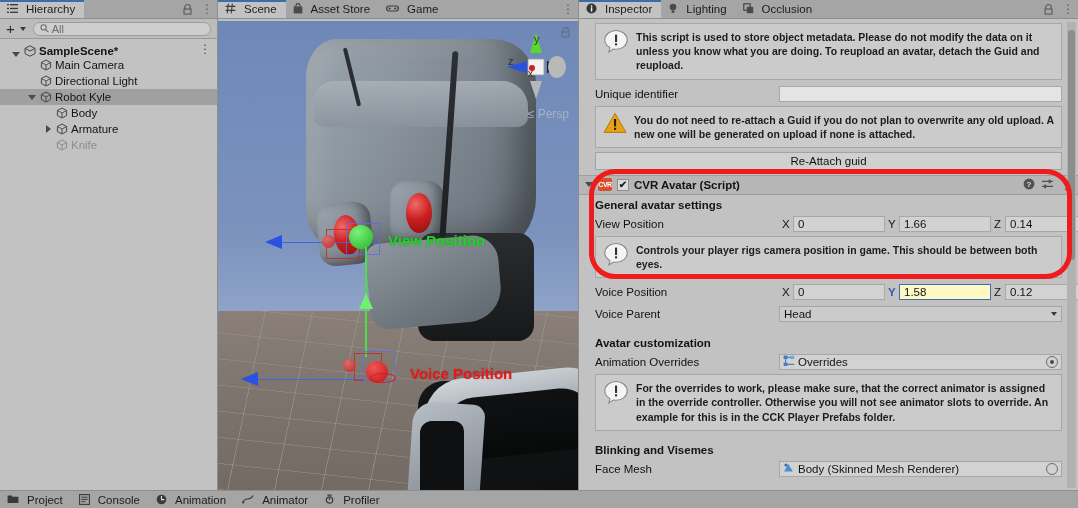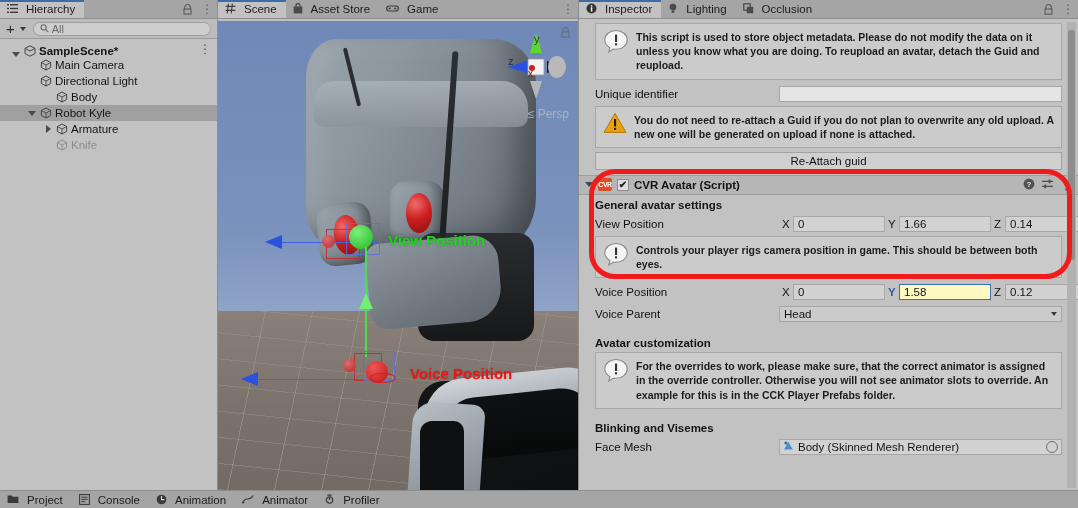--- a/index.html
+++ b/index.html
@@ -354,41 +354,41 @@
         <div class="hrow" style="padding-left: 26px;">
           <span class="twisty"></span>
           <span class="go-ico">
             <svg width="12" height="12" viewBox="0 0 12 12" opacity="1">
               <path d="M6 1L10.6 3.5v5L6 11 1.4 8.5v-5z" fill="none" stroke="#454545" stroke-width="1"></path>
               <path d="M1.4 3.5L6 6l4.6-2.5M6 6v5" fill="none" stroke="#454545" stroke-width="0.9"></path>
             </svg>
           </span>
           <span class="lbl">Directional Light</span>
         </div>
+        <div class="hrow sel" style="padding-left: 26px;">
+          <span class="twisty">
+            <span class="tri-down"></span>
+          </span>
+          <span class="go-ico">
+            <svg width="12" height="12" viewBox="0 0 12 12" opacity="1">
+              <path d="M6 1L10.6 3.5v5L6 11 1.4 8.5v-5z" fill="none" stroke="#454545" stroke-width="1"></path>
+              <path d="M1.4 3.5L6 6l4.6-2.5M6 6v5" fill="none" stroke="#454545" stroke-width="0.9"></path>
+            </svg>
+          </span>
+          <span class="lbl">Robot Kyle</span>
+        </div>
         <div class="hrow" style="padding-left: 42px;">
           <span class="twisty"></span>
           <span class="go-ico">
             <svg width="12" height="12" viewBox="0 0 12 12" opacity="1">
               <path d="M6 1L10.6 3.5v5L6 11 1.4 8.5v-5z" fill="none" stroke="#454545" stroke-width="1"></path>
               <path d="M1.4 3.5L6 6l4.6-2.5M6 6v5" fill="none" stroke="#454545" stroke-width="0.9"></path>
             </svg>
           </span>
           <span class="lbl">Body</span>
-        </div>
-        <div class="hrow sel" style="padding-left: 26px;">
-          <span class="twisty">
-            <span class="tri-down"></span>
-          </span>
-          <span class="go-ico">
-            <svg width="12" height="12" viewBox="0 0 12 12" opacity="1">
-              <path d="M6 1L10.6 3.5v5L6 11 1.4 8.5v-5z" fill="none" stroke="#454545" stroke-width="1"></path>
-              <path d="M1.4 3.5L6 6l4.6-2.5M6 6v5" fill="none" stroke="#454545" stroke-width="0.9"></path>
-            </svg>
-          </span>
-          <span class="lbl">Robot Kyle</span>
         </div>
         <div class="hrow" style="padding-left: 42px;">
           <span class="twisty">
             <span class="tri-right"></span>
           </span>
           <span class="go-ico">
             <svg width="12" height="12" viewBox="0 0 12 12" opacity="1">
               <path d="M6 1L10.6 3.5v5L6 11 1.4 8.5v-5z" fill="none" stroke="#454545" stroke-width="1"></path>
               <path d="M1.4 3.5L6 6l4.6-2.5M6 6v5" fill="none" stroke="#454545" stroke-width="0.9"></path>
             </svg>
@@ -718,20 +718,37 @@
       <span class="lab">Voice Parent</span>
       <span class="dropfield">
         <span>Head</span>
         <span class="mini-caret"></span>
       </span>
     </div>
 
 
     <div class="sectiontitle spaced">Avatar customization</div>
 
+    <div class="row">
+      <span class="lab">Animation Overrides</span>
+      <span class="objfield">
+        <span>
+          <svg width="12" height="12" viewBox="0 0 12 12">
+                <rect x="0.6" y="0.6" width="4" height="3.4" fill="#3f7fc4"></rect>
+                <rect x="7.2" y="0.6" width="4" height="3.4" fill="#6fa8dc"></rect>
+                <rect x="0.6" y="7.6" width="4" height="3.4" fill="#3f7fc4"></rect>
+                <path d="M4.6 2.3h2.6M2.6 4v3.6M4.6 9.3h6.6" stroke="#2e5f92" stroke-width="0.9" fill="none"></path>
+              </svg>
+        </span>
+        <span>Overrides</span>
+        <span class="picker">
+              <i></i>
+            </span>
+      </span>
+    </div>
 
     <div class="helpbox">
       <span class="info-ico">
         <svg viewBox="0 0 26 26" width="26" height="26">
               <path d="M13 1.5c6.2 0 11.2 4.2 11.2 9.4 0 5.2-5 9.4-11.2 9.4-.9 0-1.8-.1-2.6-.3l-4.6 3 1.2-4.2C4.3 17 1.8 14 1.8 10.9 1.8 5.7 6.8 1.5 13 1.5z" fill="#f4f4f4" stroke="#8a8a8a" stroke-width="1.1"></path>
               <rect x="12" y="5.6" width="2.1" height="7.4" fill="#333"></rect>
               <rect x="12" y="14.3" width="2.1" height="2.1" fill="#333"></rect>
             </svg>
       </span>
       <span class="txt">For the overrides to work, please make sure, that the correct animator is assigned in the override controller. Otherwise you will not see animator slots to override. An example for this is in the CCK Player Prefabs folder.</span>

